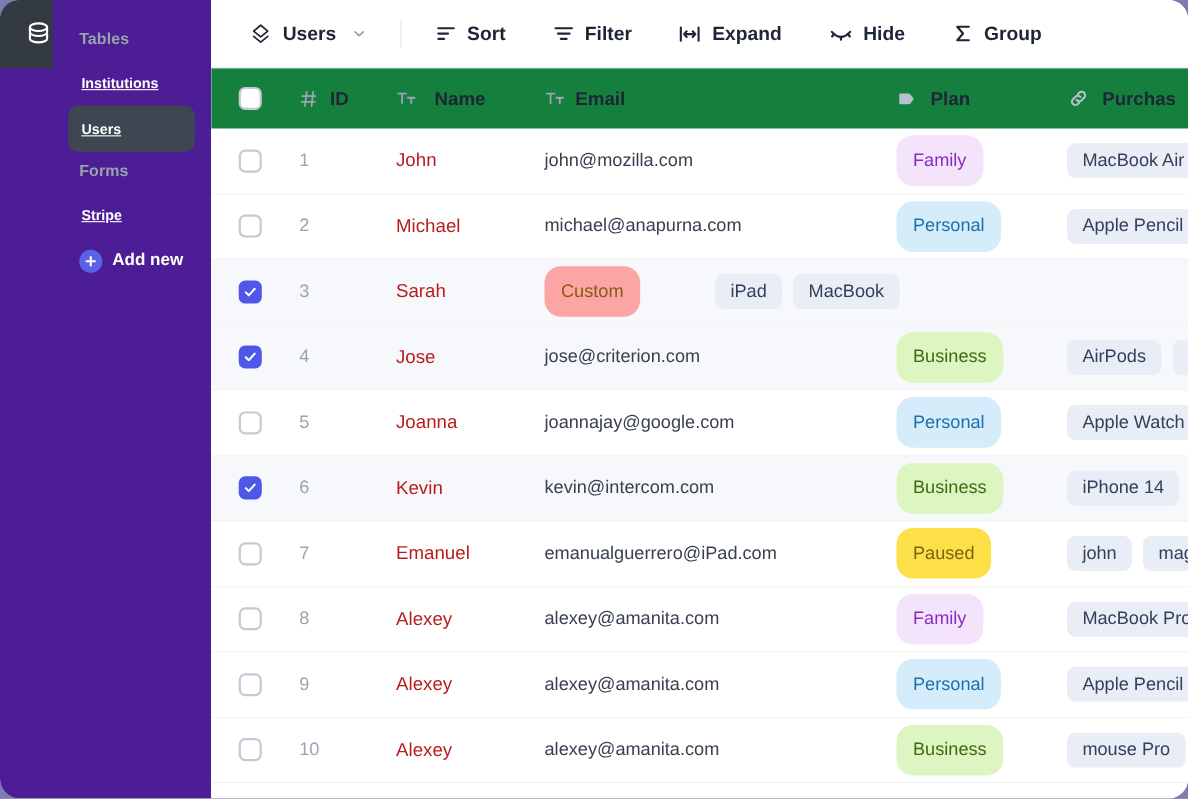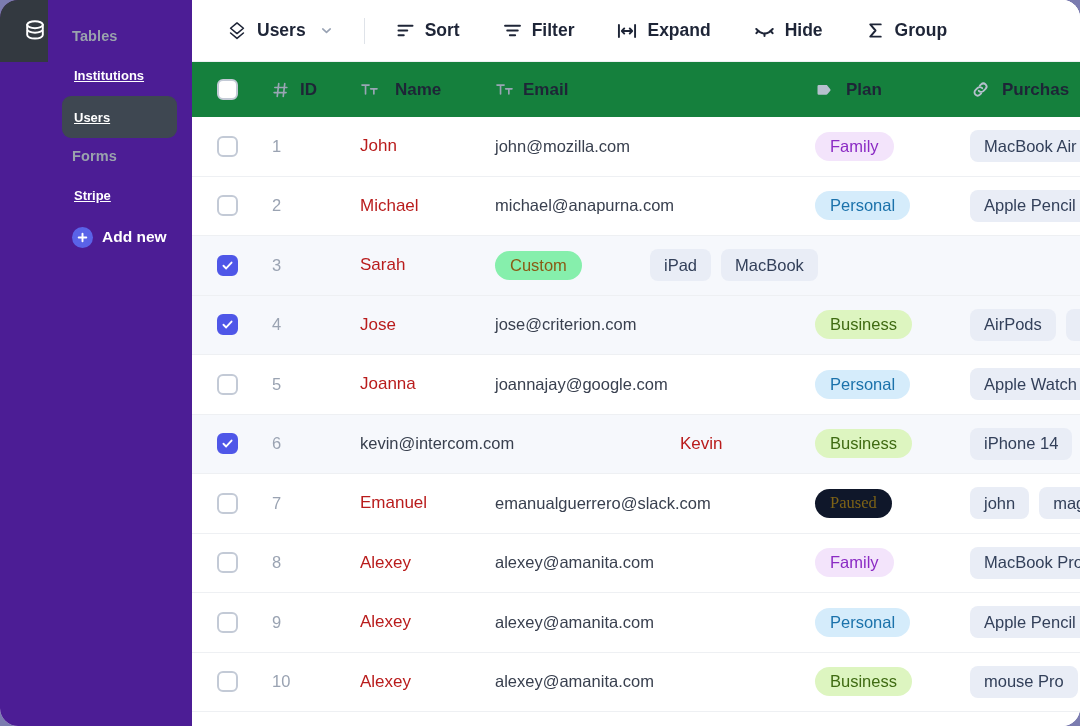--- a/index.html
+++ b/index.html
@@ -153,21 +153,21 @@
     display: flex; align-items: center; justify-content: center;
     cursor: pointer;
     flex: 0 0 21px;
   }
   .cbox.checked { background: #4f57e8; border-color: #4f57e8; }
   .cbox svg { display: none; }
   .cbox.checked svg { display: block; }
 
   .badge {
     display: inline-flex; align-items: center;
-    height: 29px;
+    height: 46px;
     padding: 4px 15px;
     border-radius: 15px;
     font-size: 16.5px;
     font-weight: 400;
     white-space: nowrap;
   }
   .chip {
     display: inline-flex; align-items: center;
     height: 32px;
     padding: 0 14px;
@@ -397,21 +397,21 @@
             <div class="td c-check">
               <span class="cbox checked">
                 <svg width="13" height="13" viewBox="0 0 24 24" fill="none" stroke="#ffffff" stroke-width="3.4" stroke-linecap="round" stroke-linejoin="round">
                   <path d="M4.5 12.5 9.5 17.5 19.5 6.5"></path>
                 </svg>
               </span>
             </div>
             <div class="td c-id">3</div>
             <div class="td c-name">Sarah</div>
             <div class="td c-plan">
-              <span class="badge" style="background: #86efac; color: rgb(138, 90, 20);">Custom</span>
+              <span class="badge" style="background: #fca5a5; color: rgb(138, 90, 20);">Custom</span>
             </div>
             <div class="td c-purch">
               <div class="cells-purch">
                 <span class="chip">iPad</span>
                 <span class="chip">MacBook</span>
               </div>
             </div>
           </div>
           <div class="row selected">
             <div class="td c-check">
@@ -452,40 +452,40 @@
           </div>
           <div class="row selected">
             <div class="td c-check">
               <span class="cbox checked">
                 <svg width="13" height="13" viewBox="0 0 24 24" fill="none" stroke="#ffffff" stroke-width="3.4" stroke-linecap="round" stroke-linejoin="round">
                   <path d="M4.5 12.5 9.5 17.5 19.5 6.5"></path>
                 </svg>
               </span>
             </div>
             <div class="td c-id">6</div>
+            <div class="td c-name">Kevin</div>
             <div class="td c-email">kevin@intercom.com</div>
-            <div class="td c-name">Kevin</div>
             <div class="td c-plan">
               <span class="badge" style="background: rgb(221, 245, 192); color: rgb(63, 107, 18);">Business</span>
             </div>
             <div class="td c-purch">
               <div class="cells-purch">
                 <span class="chip">iPhone 14</span>
               </div>
             </div>
           </div>
           <div class="row">
             <div class="td c-check">
               <span class="cbox"></span>
             </div>
             <div class="td c-id">7</div>
             <div class="td c-name">Emanuel</div>
-            <div class="td c-email">emanualguerrero@slack.com</div>
-            <div class="td c-plan">
-              <span class="badge" style="background: #0f172a; color: rgb(125, 98, 22); font-family: Liberation Serif, serif;">Paused</span>
+            <div class="td c-email">emanualguerrero@iPad.com</div>
+            <div class="td c-plan">
+              <span class="badge" style="background: #fde047; color: rgb(125, 98, 22);">Paused</span>
             </div>
             <div class="td c-purch">
               <div class="cells-purch">
                 <span class="chip">john</span>
                 <span class="chip">magic mouse</span>
               </div>
             </div>
           </div>
           <div class="row">
             <div class="td c-check">

